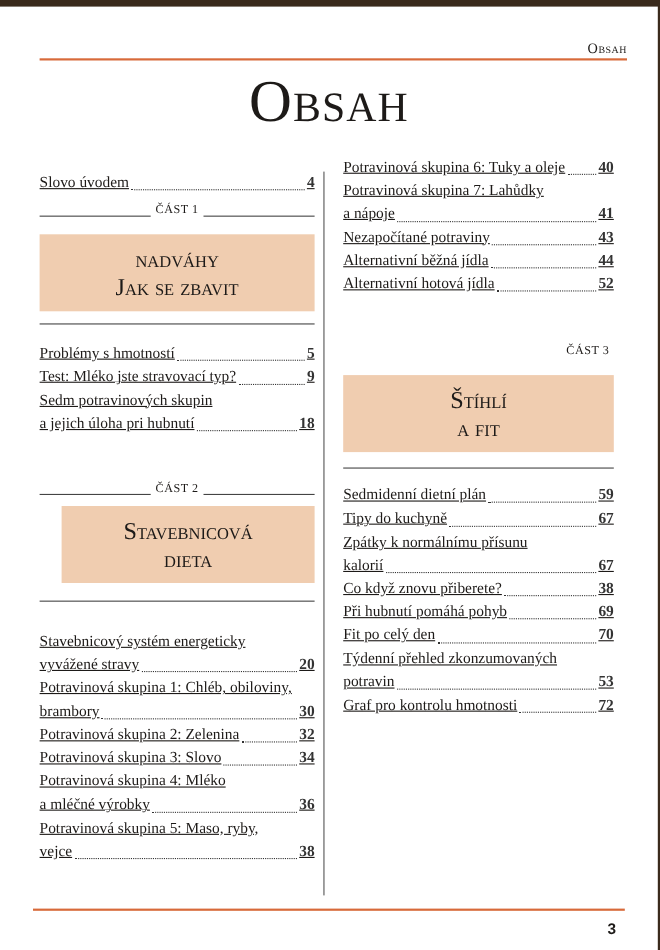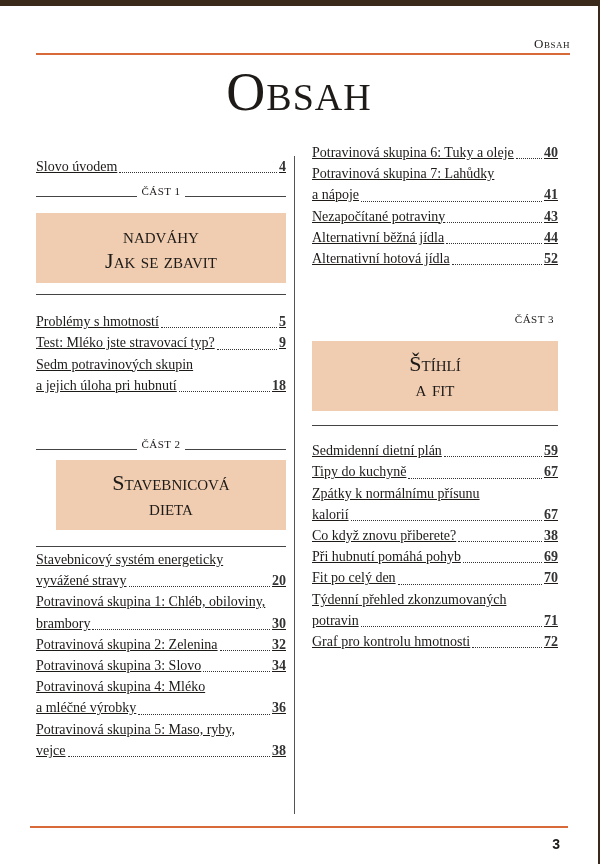--- a/index.html
+++ b/index.html
@@ -128,21 +128,21 @@
     <div class="part" style="margin-top:38px;">
       <span class="ln"></span>
       <span class="lbl">ČÁST 2</span>
       <span class="ln"></span>
     </div>
     <div class="part-box" style="margin-top:10px;margin-left:20px;">
       <div>Stavebnicová</div>
       <div>dieta</div>
     </div>
     <div class="hr" style="margin-top:16px;"></div>
-    <div id="part1-entries-a" style="margin-top:2px;">
+    <div id="part1-entries-a" style="margin-top:26px;">
         <div class="entry">
           <div class="line">
             <span class="t">Stavebnicový systém energeticky</span>
           </div>
           <div class="line">
             <span class="t">vyvážené stravy</span>
             <span class="dots"></span>
             <span class="pg">20</span>
           </div>
         </div>
@@ -291,21 +291,21 @@
             <span class="pg">70</span>
           </div>
         </div>
         <div class="entry">
           <div class="line">
             <span class="t">Týdenní přehled zkonzumovaných</span>
           </div>
           <div class="line">
             <span class="t">potravin</span>
             <span class="dots"></span>
-            <span class="pg">71</span>
+            <span class="pg">53</span>
           </div>
         </div>
         <div class="entry">
           <div class="line">
             <span class="t">Graf pro kontrolu hmotnosti</span>
             <span class="dots"></span>
             <span class="pg">72</span>
           </div>
         </div>
       </div>

